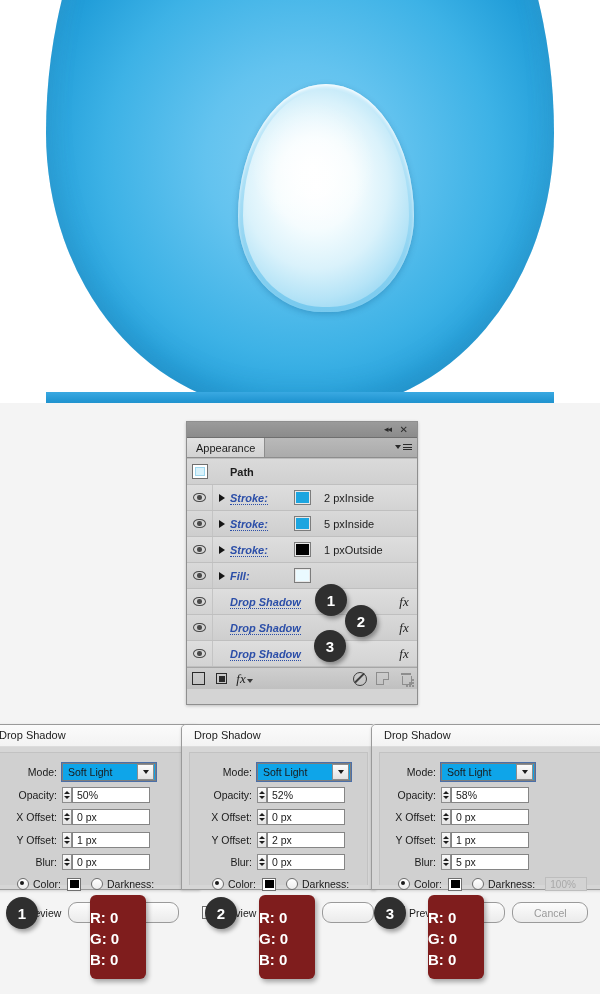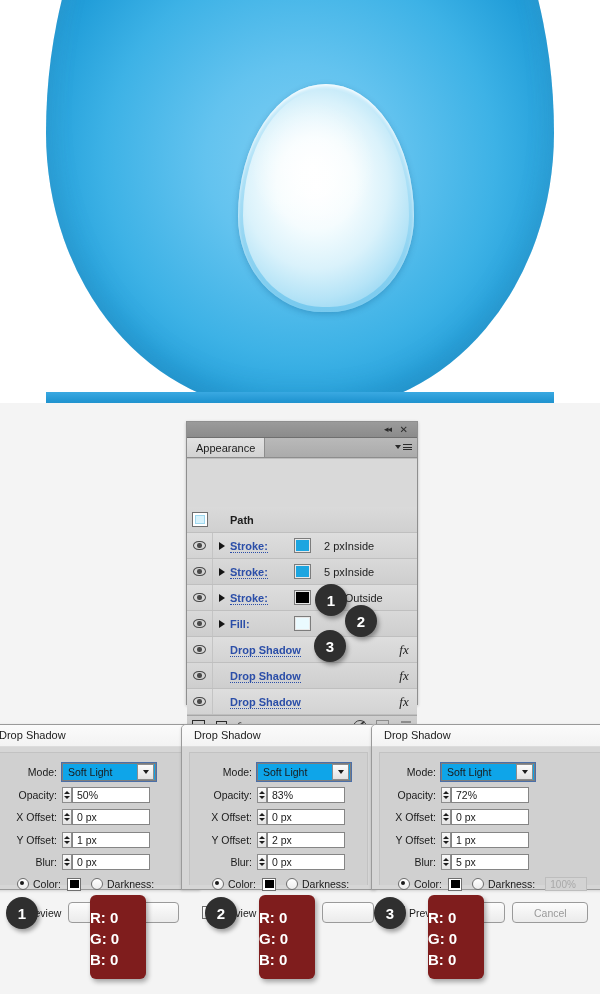--- a/index.html
+++ b/index.html
@@ -83,39 +83,39 @@
   .pm-lines{display:flex;flex-direction:column;gap:1.5px;}
   .pm-lines i{display:block;width:9px;height:1px;background:#2a2a2a;}
 
   .list{background:#d9d9d9;border-top:1px solid #bdbdbd;}
   .row{
     height:25px;display:flex;align-items:center;
     border-bottom:1px solid #bfbfbf;
     background:linear-gradient(180deg,#dedede 0%,#d3d3d3 100%);
   }
   .row.alt{background:linear-gradient(180deg,#d9d9d9 0%,#cecece 100%);}
-  .row.path{background:linear-gradient(180deg,#dadada 0%,#d0d0d0 100%);margin-top:48px;}
+  .row.path{background:linear-gradient(180deg,#dadada 0%,#d0d0d0 100%);}
 
   .c-eye{width:25px;display:flex;justify-content:center;align-items:center;border-right:1px solid #c4c4c4;height:100%;}
   .c-tri{width:17px;display:flex;justify-content:center;align-items:center;}
   .c-lbl{width:64px;}
   .c-sw{width:30px;display:flex;align-items:center;}
   .c-txt{flex:1;}
   .c-fx{width:26px;text-align:center;}
 
   .eye{position:relative;width:13px;height:9px;}
   .eye .o{
     position:absolute;inset:0;border:1.3px solid #4a4a4a;border-radius:50% / 55%;
   }
   .eye .p{position:absolute;left:4.2px;top:2.4px;width:4.4px;height:4.4px;border-radius:50%;background:#4a4a4a;}
   .eye.off{opacity:.32;}
 
   .tri{width:0;height:0;border-top:4.5px solid transparent;border-bottom:4.5px solid transparent;border-left:6px solid #151515;}
 
-  .lnk{color:#2b4ea8;text-decoration:none;border-bottom:1px dotted #2b4ea8;font-weight:bold;font-size:11px;}
+  .lnk{color:#2b4ea8;text-decoration:none;border-bottom:1px dotted #2b4ea8;font-weight:bold;font-size:11px;font-style:italic;}
   .lnk.plain{border-bottom:none;}
   .val{font-size:11px;color:#1d1d1d;}
   .fxg{font-family:Liberation Serif, serif;font-style:italic;font-size:13px;color:#222;}
 
   .sw{width:17px;height:15px;border:1px solid #7c7c7c;background:#fff;padding:1px;box-sizing:border-box;box-shadow:0 0 0 1px #e8e8e8 inset;}
   .sw i{display:block;width:100%;height:100%;}
 
   .path-icon{
     width:16px;height:15px;margin-left:5px;border:1px solid #6f6f6f;background:#fff;padding:2px;box-sizing:border-box;
   }
@@ -216,21 +216,21 @@
   .rd.on:after{content:"";position:absolute;left:2px;top:2px;width:4px;height:4px;border-radius:50%;background:#1b1b1b;}
   .rlabel{font-size:10.5px;margin-right:6px;}
   .colorchip{width:14px;height:13px;border:1px solid #6f6f6f;background:#fff;padding:1.5px;box-sizing:border-box;margin-right:10px;}
   .colorchip i{display:block;width:100%;height:100%;background:#000;}
   .darkfield{height:14px;border:1px solid #bdbdbd;background:#d3d3d3;color:#a8a8a8;font-size:10px;display:flex;align-items:center;padding-left:4px;width:42px;box-sizing:border-box;margin-left:4px;}
 
   .btnrow{display:flex;align-items:center;height:26px;padding-left:12px;gap:7px;margin-top:5px;}
   .prev{display:flex;align-items:center;gap:4px;font-size:10.5px;}
   .cbx{width:11px;height:11px;border:1px solid #6e6e6e;background:linear-gradient(180deg,#fff 0%,#ececec 100%);}
   .btn{
-    height:19px;min-width:50px;border:1px solid #9a9a9a;border-radius:4px;
+    height:19px;min-width:50px;border:1px solid #9a9a9a;border-radius:9px;
     background:linear-gradient(180deg,#fcfcfc 0%,#ebebeb 100%);
     display:flex;align-items:center;justify-content:center;font-size:10.5px;color:#6f6f6f;text-align:right;
   }
   .dlg.d3 .btn.cancel{min-width:74px;color:#9a9a9a;}
 
   .rgbtip{
     position:absolute;width:56px;padding:12px 0 9px 0;background:#7f1d1d;border-radius:6px;
     color:#fff;font-size:15px;font-weight:bold;text-align:left;line-height:21px;
     box-shadow:2px 3px 5px rgba(0,0,0,.33);z-index:50;
     font-family:"Liberation Sans", sans-serif;
@@ -506,21 +506,21 @@
               <i></i>
             </span>
         </span>
       </div>
       <div class="fld">
         <span class="lb">Opacity:</span>
         <span class="spin">
             <i class="up"></i>
             <i class="dn"></i>
           </span>
-        <span class="txtin">83%</span>
+        <span class="txtin">52%</span>
       </div>
       <div class="fld">
         <span class="lb">X Offset:</span>
         <span class="spin">
             <i class="up"></i>
             <i class="dn"></i>
           </span>
         <span class="txtin">0 px</span>
       </div>
       <div class="fld">
@@ -570,21 +570,21 @@
               <i></i>
             </span>
         </span>
       </div>
       <div class="fld">
         <span class="lb">Opacity:</span>
         <span class="spin">
             <i class="up"></i>
             <i class="dn"></i>
           </span>
-        <span class="txtin">72%</span>
+        <span class="txtin">58%</span>
       </div>
       <div class="fld">
         <span class="lb">X Offset:</span>
         <span class="spin">
             <i class="up"></i>
             <i class="dn"></i>
           </span>
         <span class="txtin">0 px</span>
       </div>
       <div class="fld">

